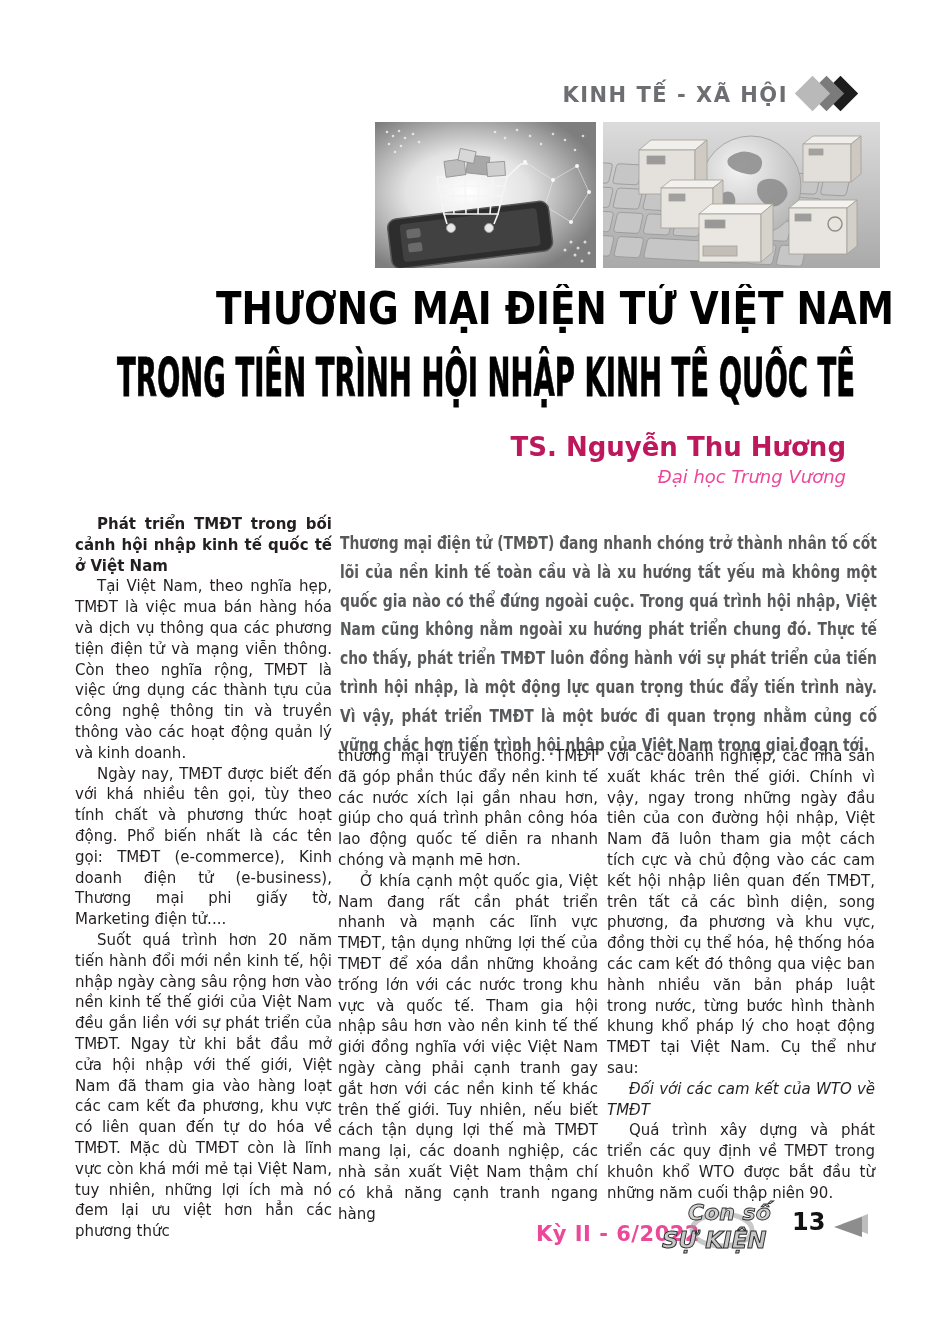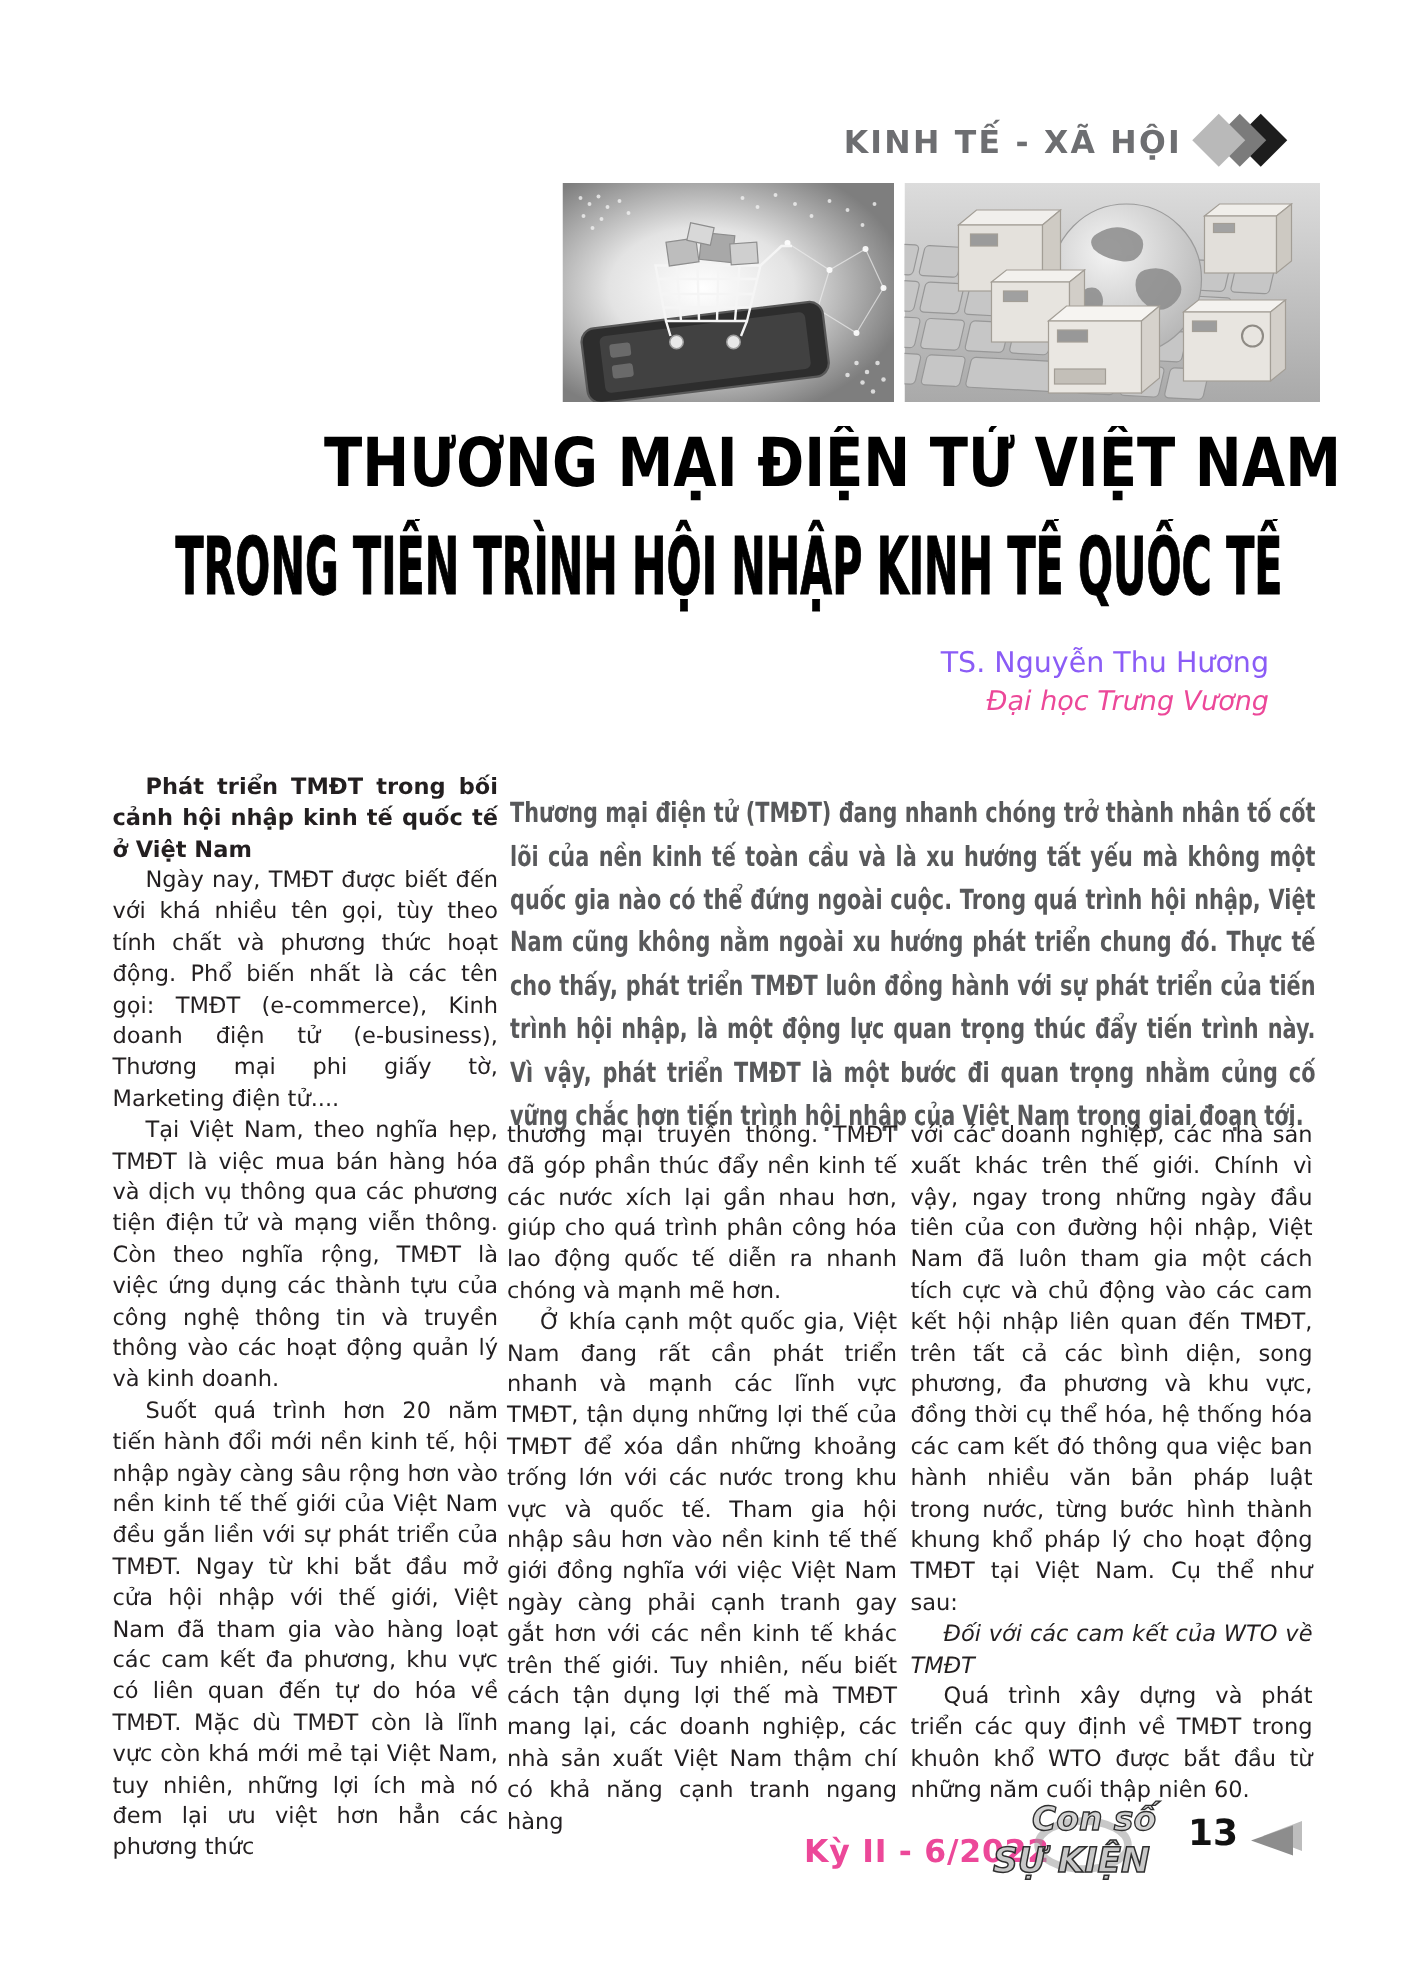--- a/index.html
+++ b/index.html
@@ -20,21 +20,21 @@
   .photo-left{left:375px;width:221px;}
   .photo-right{left:603px;width:277px;}
   .photo svg{display:block;}
 
   
   .title-line{position:absolute;left:0;width:934px;text-align:center;}
   .title-svg{display:block;margin:0 auto;}
 
   
   .author{position:absolute;top:430px;right:88px;text-align:right;line-height:1.35;}
-  .author-name{font-size:19px;font-weight:normal;color:#8b5cf6;}
+  .author-name{font-size:26px;font-weight:bold;color:#be185d;}
   .author-affiliation{font-size:18px;font-style:italic;color:#ec4899;}
 
   
   .lead{position:absolute;left:340px;top:529px;width:716px;transform:scaleX(0.75);
         transform-origin:left top;font-weight:bold;color:#58595b;font-size:18.5px;
         line-height:28.8px;text-align:justify;}
 
   
   .col{position:absolute;font-size:15px;line-height:20.8px;text-align:justify;color:#231f20;}
   .col1{left:75px;top:514px;width:257px;}
@@ -254,34 +254,34 @@
 
   <div class="author">
     <div class="author-name">TS. Nguyễn Thu Hương</div>
     <div class="author-affiliation">Đại học Trưng Vương</div>
   </div>
 
   <div class="lead">Thương mại điện tử (TMĐT) đang nhanh chóng trở thành nhân tố cốt lõi của nền kinh tế toàn cầu và là xu hướng tất yếu mà không một quốc gia nào có thể đứng ngoài cuộc. Trong quá trình hội nhập, Việt Nam cũng không nằm ngoài xu hướng phát triển chung đó. Thực tế cho thấy, phát triển TMĐT luôn đồng hành với sự phát triển của tiến trình hội nhập, là một động lực quan trọng thúc đẩy tiến trình này. Vì vậy, phát triển TMĐT là một bước đi quan trọng nhằm củng cố vững chắc hơn tiến trình hội nhập của Việt Nam trong giai đoạn tới.</div>
 
   <div class="col col1">
     <p class="col-heading">Phát triển TMĐT trong bối cảnh hội nhập kinh tế quốc tế ở Việt Nam</p>
+    <p>Tại Việt Nam, theo nghĩa hẹp, TMĐT là việc mua bán hàng hóa và dịch vụ thông qua các phương tiện điện tử và mạng viễn thông. Còn theo nghĩa rộng, TMĐT là việc ứng dụng các thành tựu của công nghệ thông tin và truyền thông vào các hoạt động quản lý và kinh doanh.</p>
     <p>Ngày nay, TMĐT được biết đến với khá nhiều tên gọi, tùy theo tính chất và phương thức hoạt động. Phổ biến nhất là các tên gọi: TMĐT (e-commerce), Kinh doanh điện tử (e-business), Thương mại phi giấy tờ, Marketing điện tử....</p>
-    <p>Tại Việt Nam, theo nghĩa hẹp, TMĐT là việc mua bán hàng hóa và dịch vụ thông qua các phương tiện điện tử và mạng viễn thông. Còn theo nghĩa rộng, TMĐT là việc ứng dụng các thành tựu của công nghệ thông tin và truyền thông vào các hoạt động quản lý và kinh doanh.</p>
     <p>Suốt quá trình hơn 20 năm tiến hành đổi mới nền kinh tế, hội nhập ngày càng sâu rộng hơn vào nền kinh tế thế giới của Việt Nam đều gắn liền với sự phát triển của TMĐT. Ngay từ khi bắt đầu mở cửa hội nhập với thế giới, Việt Nam đã tham gia vào hàng loạt các cam kết đa phương, khu vực có liên quan đến tự do hóa về TMĐT. Mặc dù TMĐT còn là lĩnh vực còn khá mới mẻ tại Việt Nam, tuy nhiên, những lợi ích mà nó đem lại ưu việt hơn hẳn các phương thức</p>
   </div>
 
   <div class="col col2">
     <p class="cont">thương mại truyền thống. TMĐT đã góp phần thúc đẩy nền kinh tế các nước xích lại gần nhau hơn, giúp cho quá trình phân công hóa lao động quốc tế diễn ra nhanh chóng và mạnh mẽ hơn.</p>
     <p>Ở khía cạnh một quốc gia, Việt Nam đang rất cần phát triển nhanh và mạnh các lĩnh vực TMĐT, tận dụng những lợi thế của TMĐT để xóa dần những khoảng trống lớn với các nước trong khu vực và quốc tế. Tham gia hội nhập sâu hơn vào nền kinh tế thế giới đồng nghĩa với việc Việt Nam ngày càng phải cạnh tranh gay gắt hơn với các nền kinh tế khác trên thế giới. Tuy nhiên, nếu biết cách tận dụng lợi thế mà TMĐT mang lại, các doanh nghiệp, các nhà sản xuất Việt Nam thậm chí có khả năng cạnh tranh ngang hàng</p>
   </div>
 
   <div class="col col3">
     <p class="cont">với các doanh nghiệp, các nhà sản xuất khác trên thế giới. Chính vì vậy, ngay trong những ngày đầu tiên của con đường hội nhập, Việt Nam đã luôn tham gia một cách tích cực và chủ động vào các cam kết hội nhập liên quan đến TMĐT, trên tất cả các bình diện, song phương, đa phương và khu vực, đồng thời cụ thể hóa, hệ thống hóa các cam kết đó thông qua việc ban hành nhiều văn bản pháp luật trong nước, từng bước hình thành khung khổ pháp lý cho hoạt động TMĐT tại Việt Nam. Cụ thể như sau:</p>
     <p class="subhead">Đối với các cam kết của WTO về TMĐT</p>
-    <p>Quá trình xây dựng và phát triển các quy định về TMĐT trong khuôn khổ WTO được bắt đầu từ những năm cuối thập niên 60.</p>
+    <p>Quá trình xây dựng và phát triển các quy định về TMĐT trong khuôn khổ WTO được bắt đầu từ những năm cuối thập niên 90.</p>
   </div>
 
   <div class="footer-issue">Kỳ II - 6/2022</div>
 
   <div class="footer-logo">
     <svg width="134" height="60" viewBox="0 0 134 60">
       <ellipse cx="64" cy="32" rx="30" ry="16" fill="none" stroke="#9a9a9a" stroke-width="5" opacity="0.55"></ellipse>
       <text x="30" y="22" font-family="DejaVu Sans, sans-serif" font-size="22" font-weight="bold" font-style="italic" fill="#d2d2d2" stroke="#2e2e2e" stroke-width="0.9">Con số</text>
       <text x="4" y="50" font-family="DejaVu Sans, sans-serif" font-size="23" font-weight="bold" font-style="italic" fill="#c7c7c7" stroke="#2e2e2e" stroke-width="1">SỰ KIỆN</text>
     </svg>

